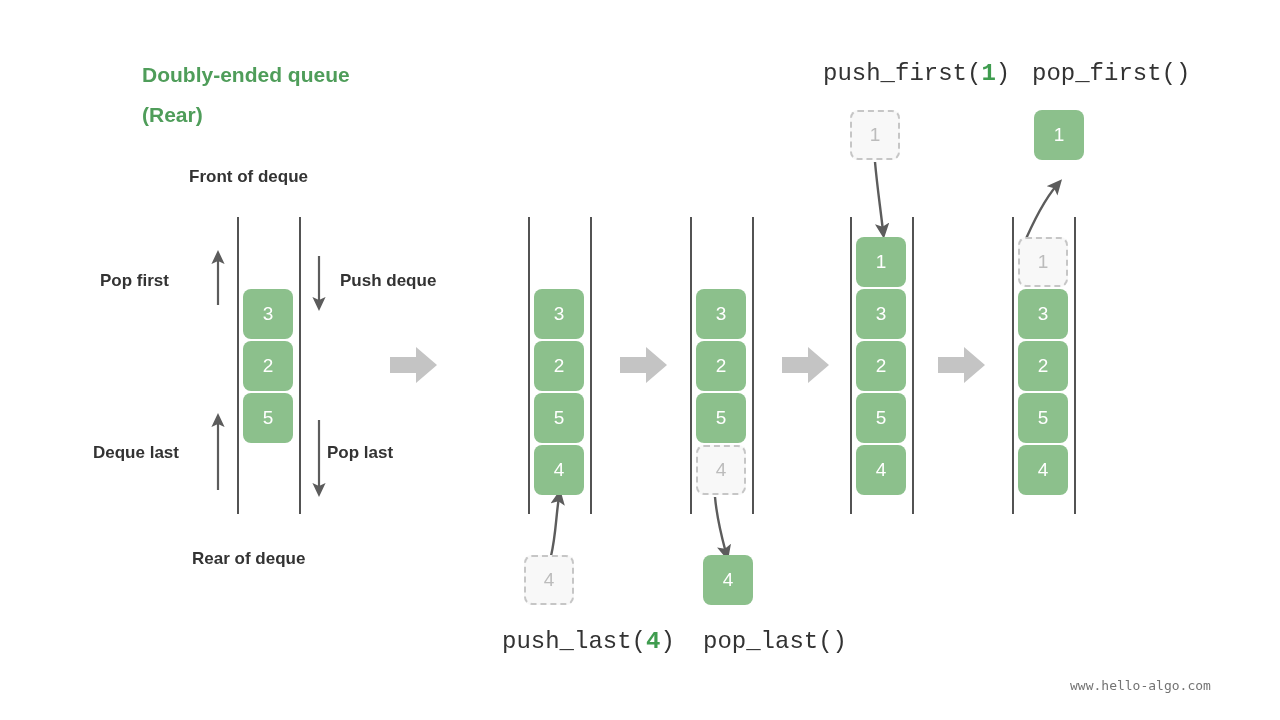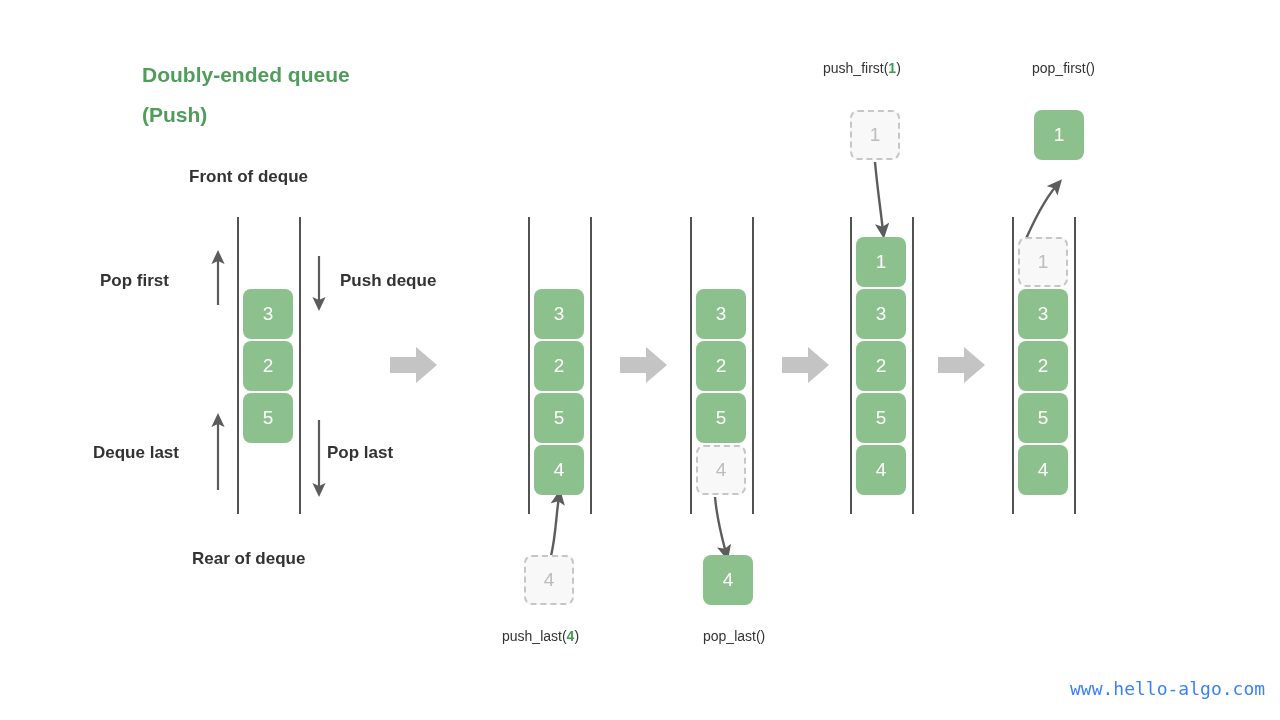--- a/index.html
+++ b/index.html
@@ -29,34 +29,34 @@
     white-space: nowrap;
   }
   .dark-label {
     color: #333333;
     font-weight: bold;
     font-size: 17px;
     white-space: nowrap;
     text-align: right;
   }
   .mono-label {
-    font-family: Liberation Sans, sans-serif;
-    font-size: 14px;
+    font-family: Liberation Mono, monospace;
+    font-size: 24px;
     color: #333333;
     white-space: nowrap;
     letter-spacing: 0px;
   }
   .mono-label .arg {
     color: #3f9c4f;
     font-weight: bold;
   }
   .watermark {
     font-family: "DejaVu Sans Mono", "Liberation Mono", monospace;
-    font-size: 18px;
-    color: #3b82f6;
+    font-size: 13px;
+    color: #737373;
     white-space: nowrap;
   }
 
   
   .box {
     width: 50px;
     height: 50px;
     border-radius: 8px;
     box-sizing: border-box;
     display: flex;
@@ -133,21 +133,21 @@
     <path d="M551,556 C556,535 556,515 559,497" fill="none" stroke="#5c5c5c" stroke-width="2.4" marker-end="url(#ah)"></path>
 
     <path d="M715,497 C717,520 722,538 726,553" fill="none" stroke="#5c5c5c" stroke-width="2.4" marker-end="url(#ah)"></path>
 
     <path d="M875,162 C877,185 880,205 883,231" fill="none" stroke="#5c5c5c" stroke-width="2.4" marker-end="url(#ah)"></path>
 
     <path d="M1022,248 C1033,222 1044,200 1057,185" fill="none" stroke="#5c5c5c" stroke-width="2.4" marker-end="url(#ah)"></path>
   </svg>
 
   <div class="abs title" style="left:142px; top:55px; width:250px;">Doubly-ended queue</div>
-  <div class="abs title" style="left:142px; top:95px; width:250px;">(Push)</div>
+  <div class="abs title" style="left:142px; top:95px; width:250px;">(Rear)</div>
 
   <div class="abs dark-label" style="left:189px; top:167px;">Front of deque</div>
   <div class="abs dark-label" style="left:192px; top:549px;">Rear of deque</div>
 
   <div class="abs dark-label" style="left:100px; top:271px;">Pop first</div>
   <div class="abs dark-label" style="left:340px; top:271px;">Push deque</div>
   <div class="abs dark-label" style="left:93px; top:443px;">Deque last</div>
   <div class="abs dark-label" style="left:327px; top:443px;">Pop last</div>
 
   <div class="abs mono-label" style="left:823px; top:60px;">

